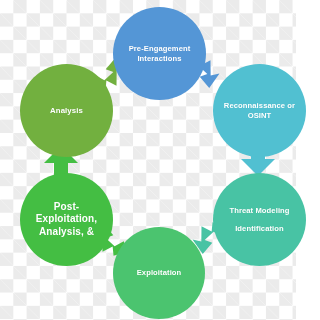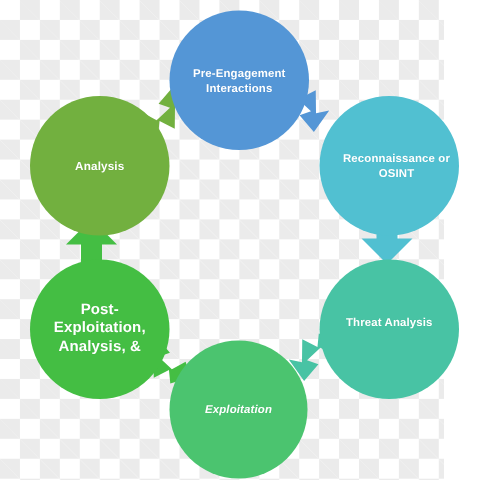--- a/index.html
+++ b/index.html
@@ -49,21 +49,21 @@
   .n1 { width: 93px; height: 93px; left: 113px; top: 7px; }
   .n2 { width: 93px; height: 93px; left: 213px; top: 64px; }
   .n3 { width: 93px; height: 93px; left: 213px; top: 173px; }
   .n4 { width: 92px; height: 92px; left: 113px; top: 227px; }
   .n5 { width: 93px; height: 93px; left: 20px; top: 173px; }
   .n6 { width: 93px; height: 93px; left: 20px; top: 64px; }
 
   .n1 .node-label { font-size: 7.6px; }
   .n2 .node-label { font-size: 7.6px; }
   .n3 .node-label { font-size: 7.6px; }
-  .n4 .node-label { font-size: 7.6px; font-style: italic; }
+  .n4 .node-label { font-size: 7.6px; }
   .n5 .node-label { font-size: 10px; }
   .n6 .node-label { font-size: 7.8px; }
 
   .arrow {
     position: absolute;
   }
   .arrow svg { display: block; overflow: visible; }
 
   .a1 { left: 186px; top: 56px; }
   .a2 { left: 240px; top: 145px; }
@@ -113,31 +113,32 @@
     </svg>
   </div>
 
   <div class="node n1" style="background-color: rgb(84, 150, 214);">
     <div class="node-label">
       <span>Pre-Engagement</span><br>
       <span>Interactions</span>
     </div>
   </div>
 
-  <div class="node n2" style="background-color: rgb(81, 192, 209); justify-content: flex-end;">
+  <div class="node n2" style="background-color: rgb(81, 192, 209);">
     <div class="node-label">
       <span>Reconnaissance or</span><br>
       <span>OSINT</span>
     </div>
   </div>
 
   <div class="node n3" style="background-color: rgb(72, 195, 164);">
     <div class="node-label">
-      <span>Threat Analysis</span><br>
+      <span>Threat Modeling</span><br>
       <br>
+      <span>Identification</span>
     </div>
   </div>
 
   <div class="node n4" style="background-color: rgb(75, 196, 111);">
     <div class="node-label">
       <span>Exploitation</span>
     </div>
   </div>
 
   <div class="node n5" style="background-color: rgb(68, 190, 67);">

